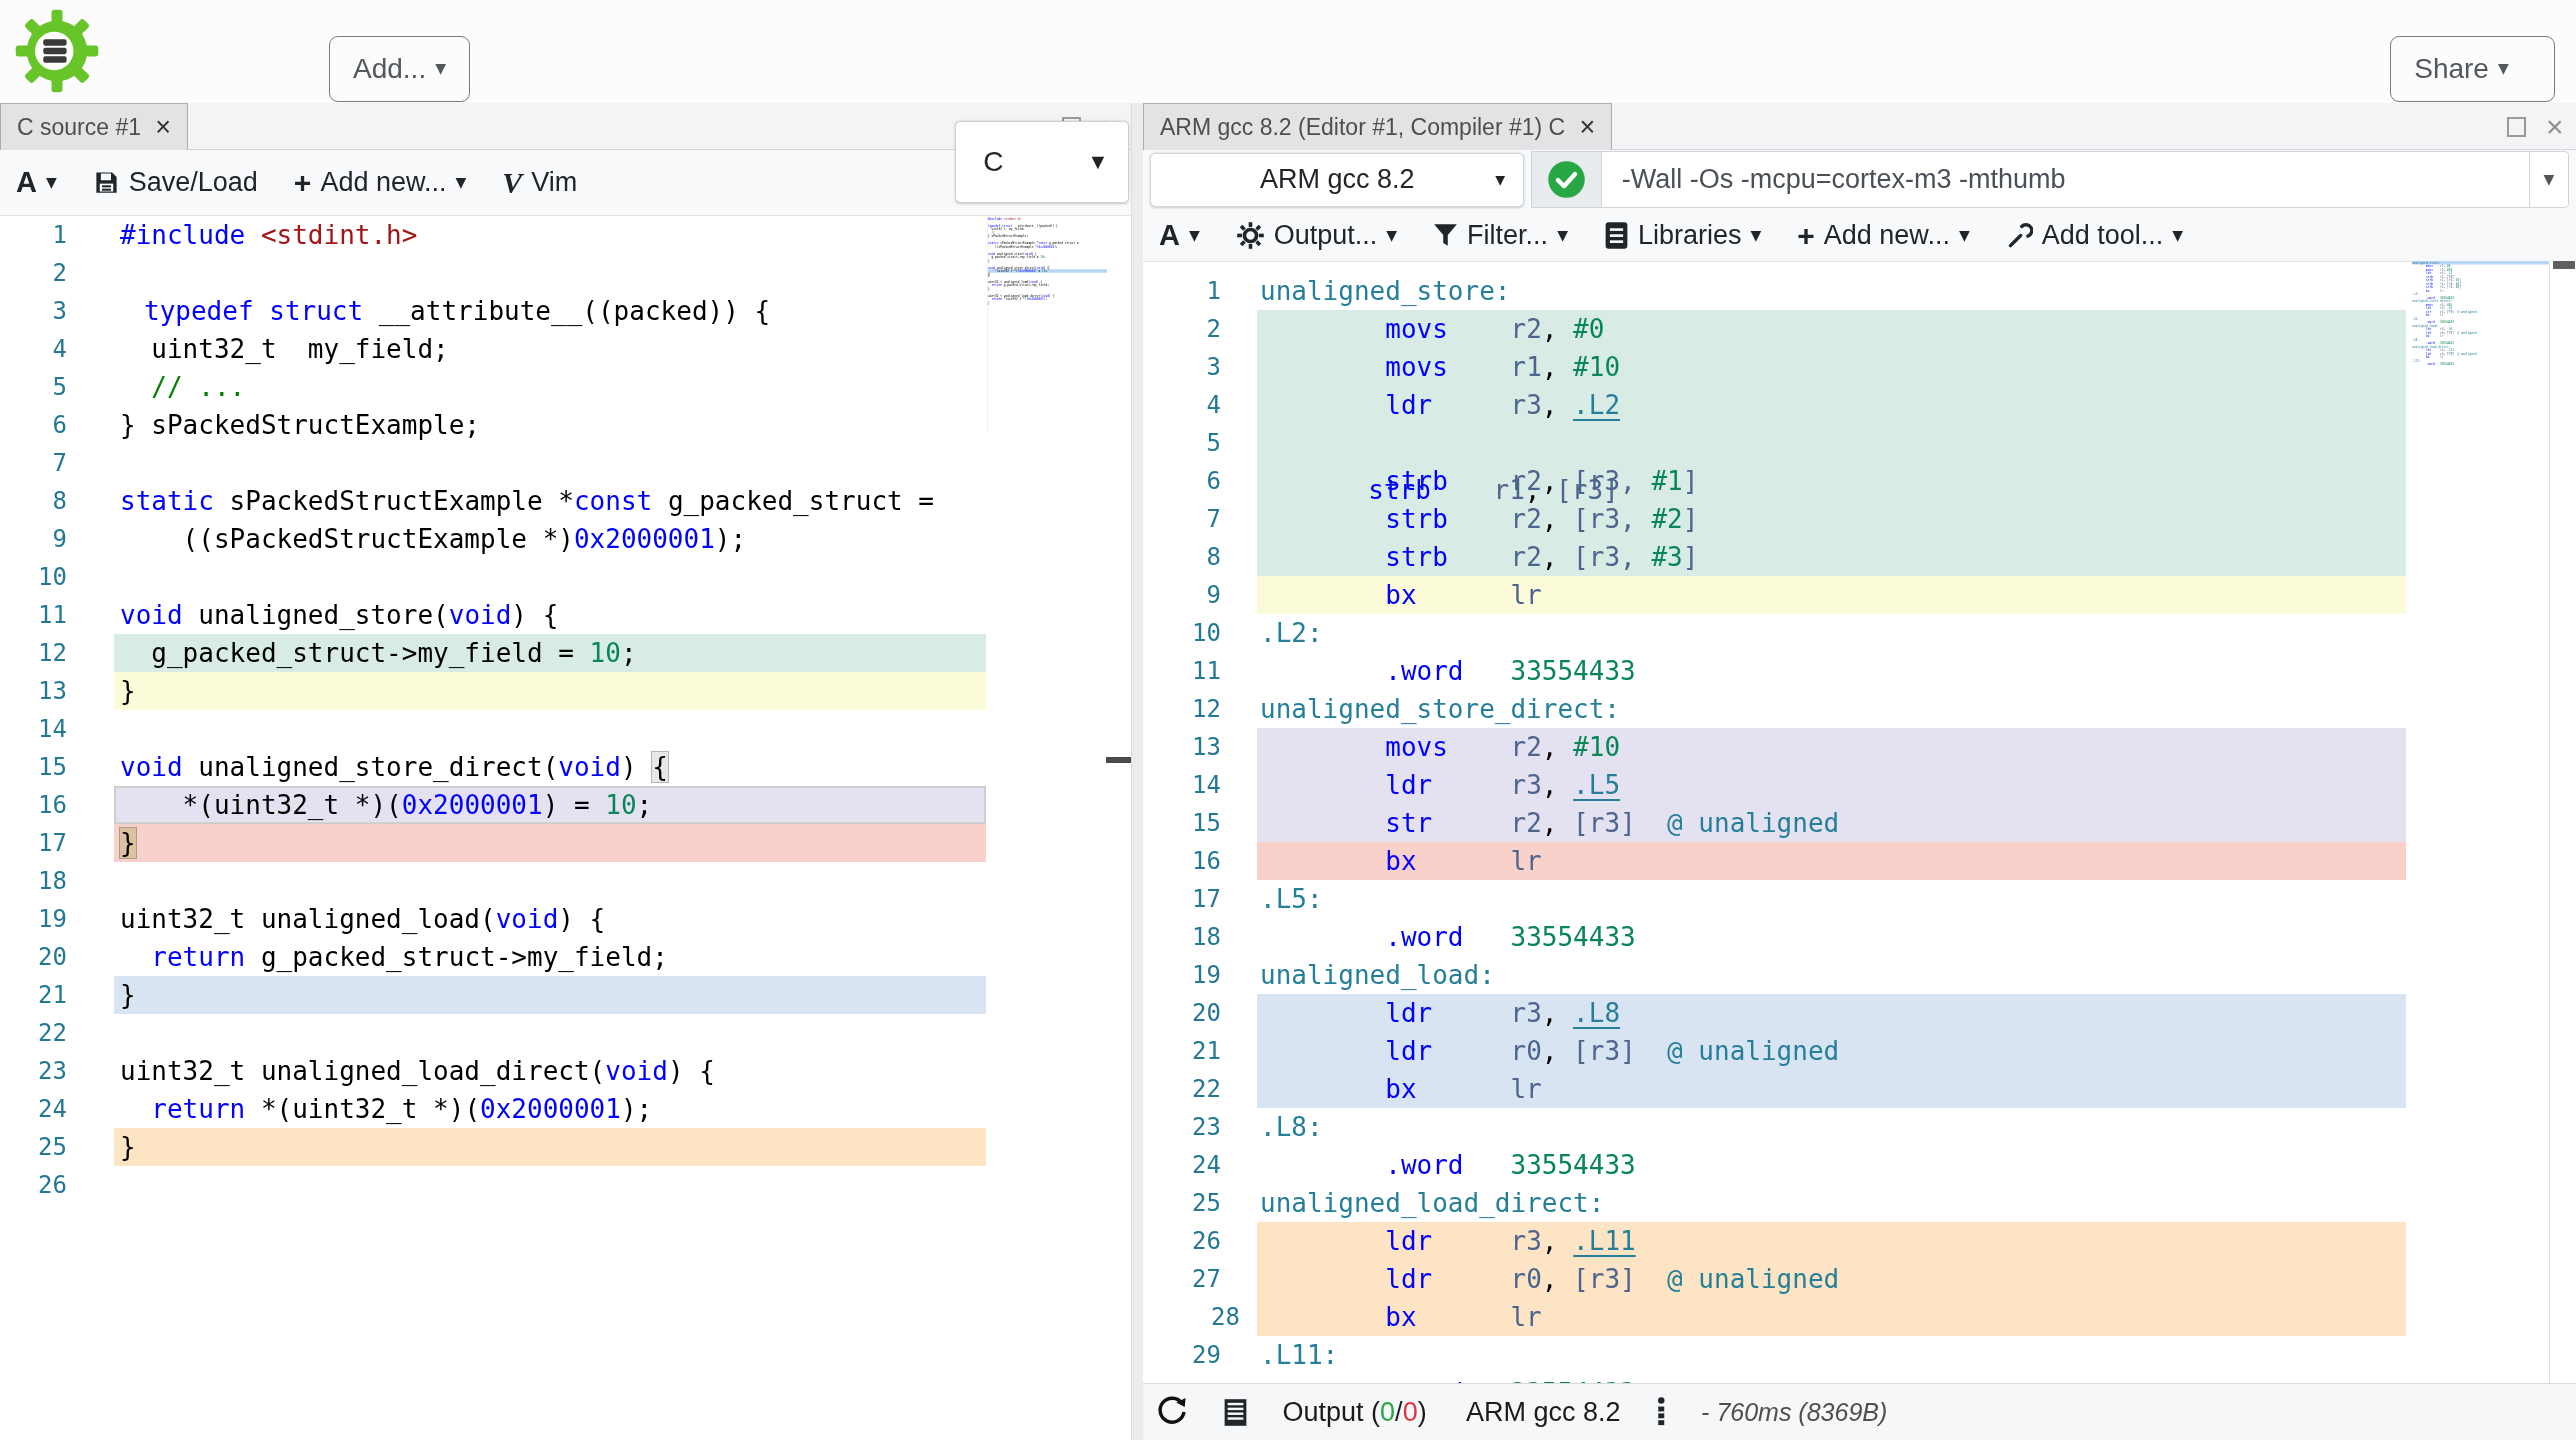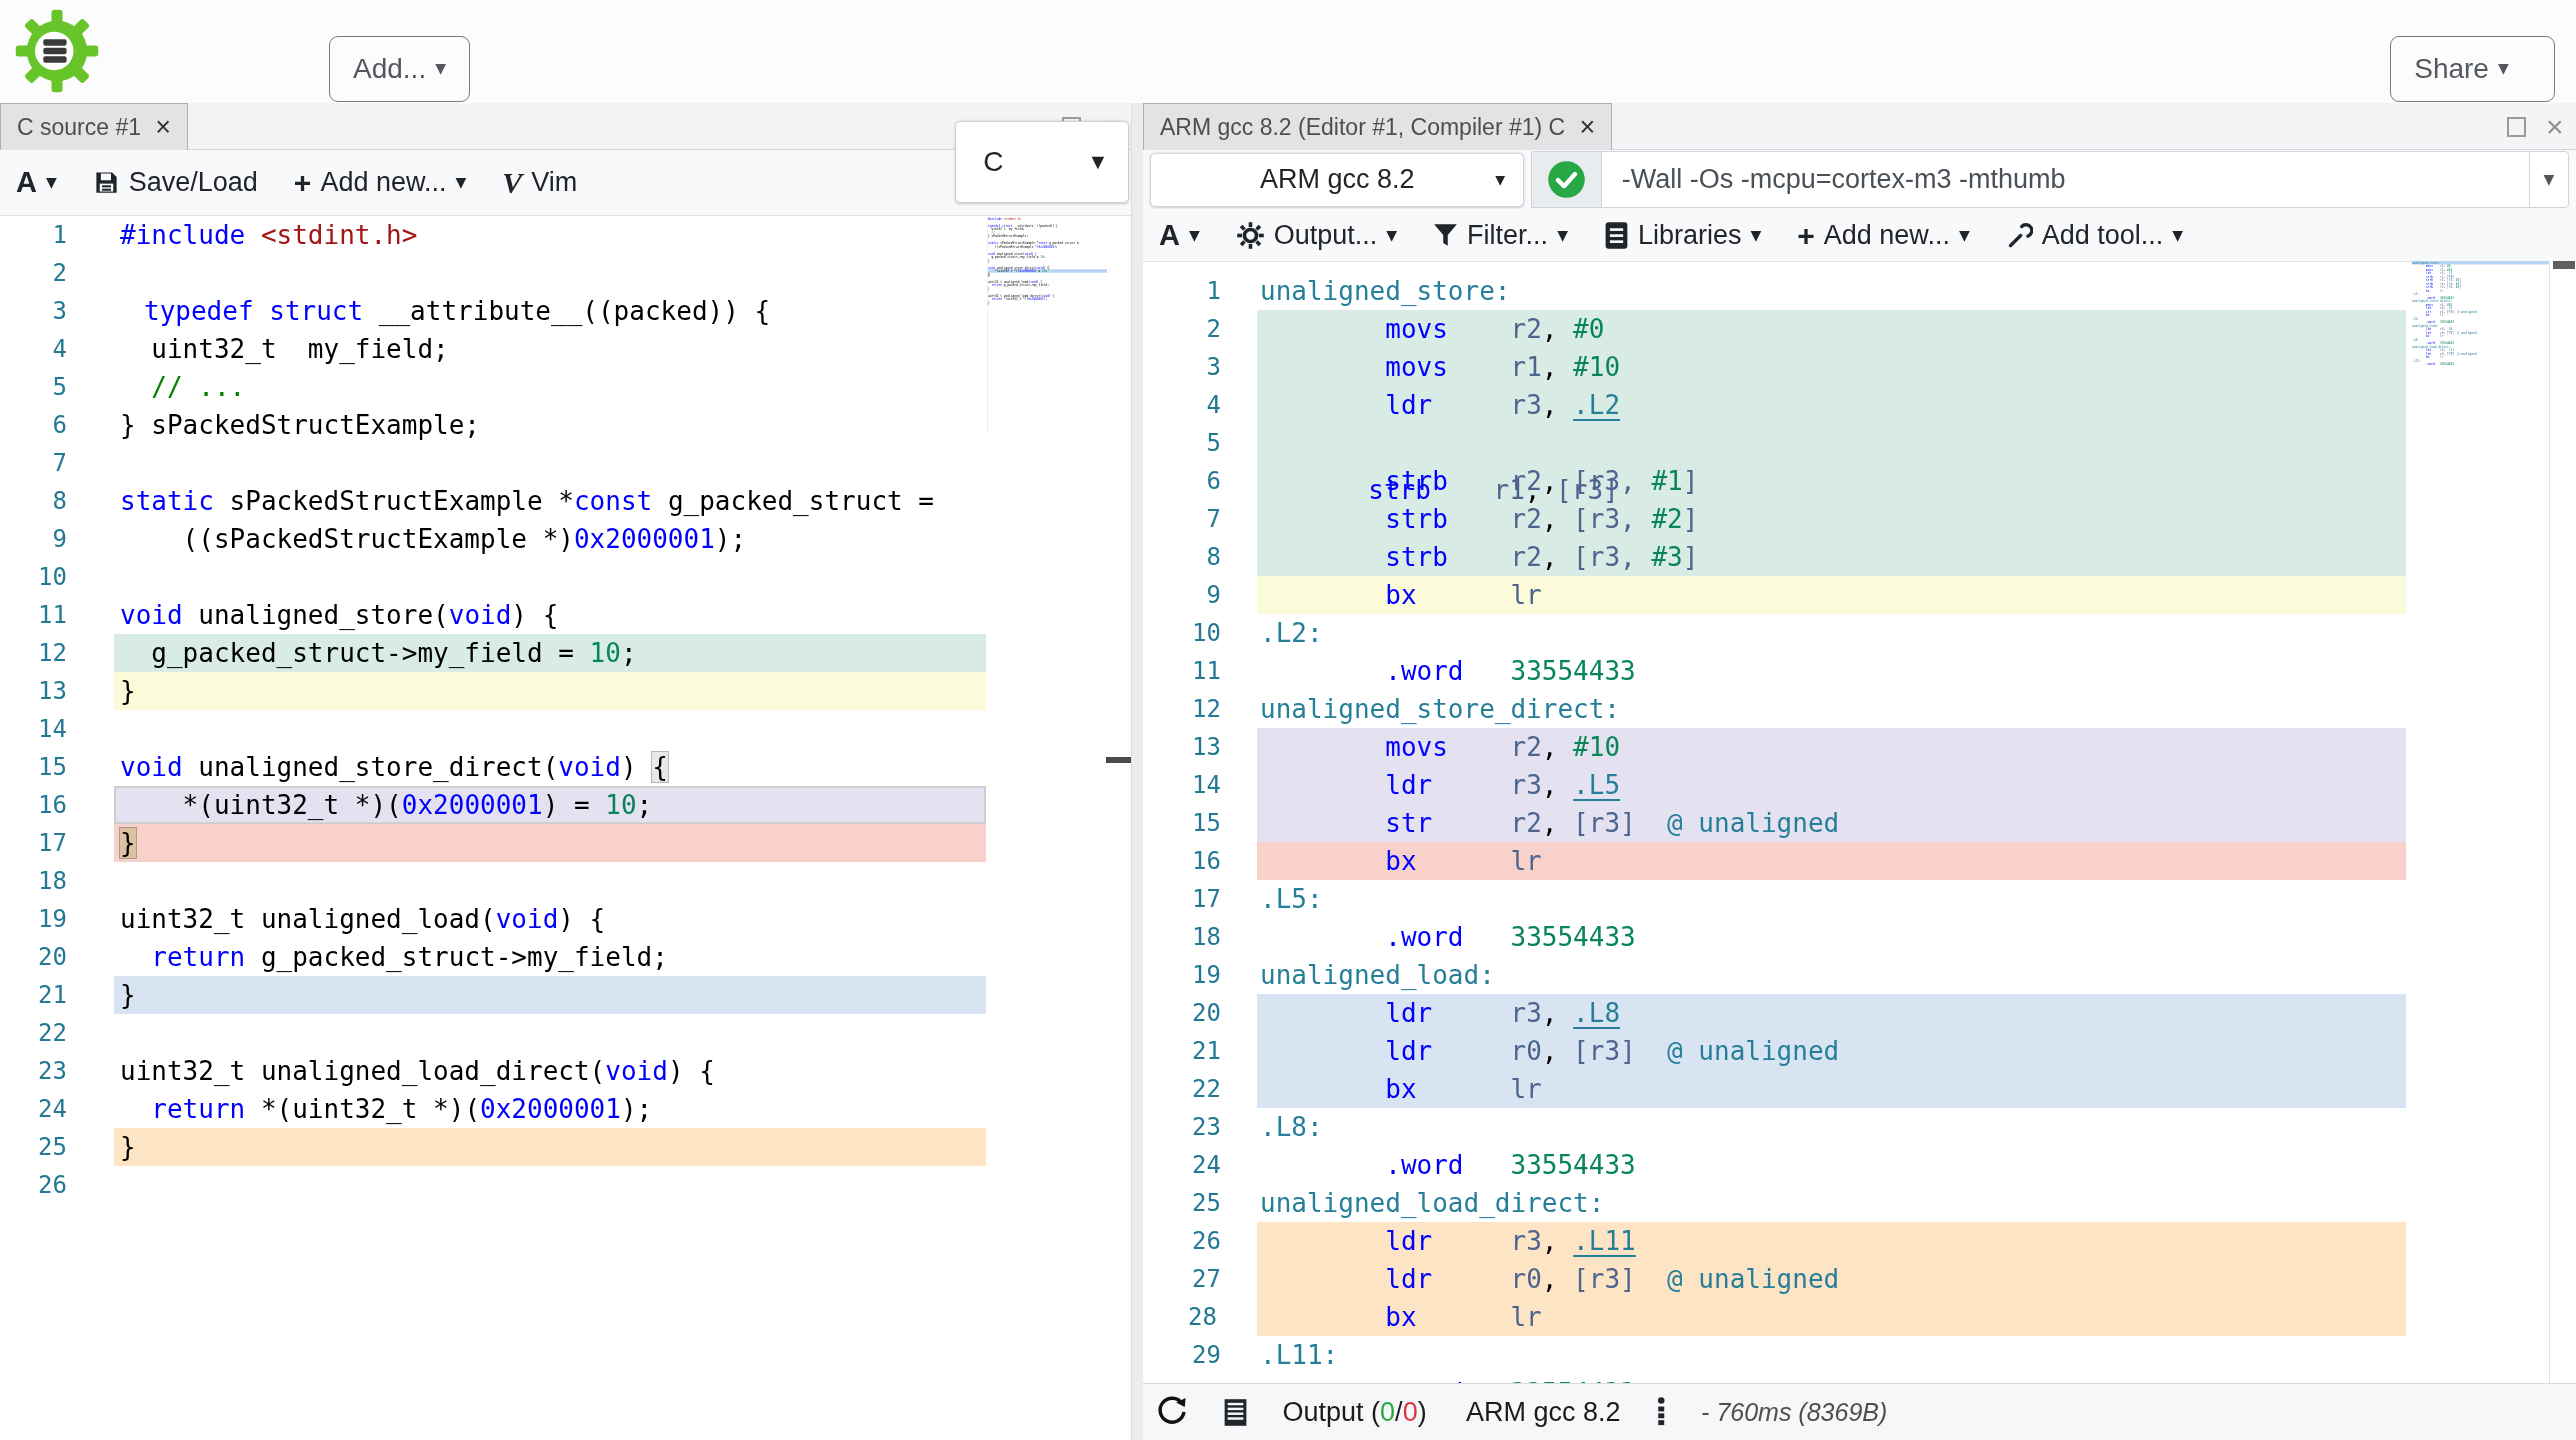--- a/index.html
+++ b/index.html
@@ -335,21 +335,21 @@
         <div class="line"><div class="num" style="width: 114px; padding-right: 36px;">18</div><div class="txt" style="left: 117px;"><span class="tk-d">        </span><span class="tk-k">.word</span><span class="tk-d">   </span><span class="tk-n">33554433</span></div></div>
         <div class="line"><div class="num" style="width: 114px; padding-right: 36px;">19</div><div class="txt" style="left: 117px;"><span class="tk-l">unaligned_load:</span></div></div>
         <div class="line"><div class="band hl-blue" style="left: 114px; width: 1149px;"></div><div class="num" style="width: 114px; padding-right: 36px;">20</div><div class="txt" style="left: 117px;"><span class="tk-d">        </span><span class="tk-k">ldr</span><span class="tk-d">     </span><span class="tk-r">r3</span><span class="tk-d">, </span><span class="tk-u">.L8</span></div></div>
         <div class="line"><div class="band hl-blue" style="left: 114px; width: 1149px;"></div><div class="num" style="width: 114px; padding-right: 36px;">21</div><div class="txt" style="left: 117px;"><span class="tk-d">        </span><span class="tk-k">ldr</span><span class="tk-d">     </span><span class="tk-r">r0</span><span class="tk-d">, </span><span class="tk-r">[r3]</span><span class="tk-d">  </span><span class="tk-cm">@ unaligned</span></div></div>
         <div class="line"><div class="band hl-blue" style="left: 114px; width: 1149px;"></div><div class="num" style="width: 114px; padding-right: 36px;">22</div><div class="txt" style="left: 117px;"><span class="tk-d">        </span><span class="tk-k">bx</span><span class="tk-d">      </span><span class="tk-r">lr</span></div></div>
         <div class="line"><div class="num" style="width: 114px; padding-right: 36px;">23</div><div class="txt" style="left: 117px;"><span class="tk-l">.L8:</span></div></div>
         <div class="line"><div class="num" style="width: 114px; padding-right: 36px;">24</div><div class="txt" style="left: 117px;"><span class="tk-d">        </span><span class="tk-k">.word</span><span class="tk-d">   </span><span class="tk-n">33554433</span></div></div>
         <div class="line"><div class="num" style="width: 114px; padding-right: 36px;">25</div><div class="txt" style="left: 117px;"><span class="tk-l">unaligned_load_direct:</span></div></div>
         <div class="line"><div class="band hl-orange" style="left: 114px; width: 1149px;"></div><div class="num" style="width: 114px; padding-right: 36px;">26</div><div class="txt" style="left: 117px;"><span class="tk-d">        </span><span class="tk-k">ldr</span><span class="tk-d">     </span><span class="tk-r">r3</span><span class="tk-d">, </span><span class="tk-u">.L11</span></div></div>
         <div class="line"><div class="band hl-orange" style="left: 114px; width: 1149px;"></div><div class="num" style="width: 114px; padding-right: 36px;">27</div><div class="txt" style="left: 117px;"><span class="tk-d">        </span><span class="tk-k">ldr</span><span class="tk-d">     </span><span class="tk-r">r0</span><span class="tk-d">, </span><span class="tk-r">[r3]</span><span class="tk-d">  </span><span class="tk-cm">@ unaligned</span></div></div>
-        <div class="line"><div class="band hl-orange" style="left: 114px; width: 1149px;"></div><div class="num" style="width: 114px; padding-right: 40px;">28</div><div class="txt" style="left: 117px;"><span class="tk-d">        </span><span class="tk-k">bx</span><span class="tk-d">      </span><span class="tk-r">lr</span></div></div>
+        <div class="line"><div class="band hl-orange" style="left: 114px; width: 1149px;"></div><div class="num" style="width: 114px; padding-right: 17px;">28</div><div class="txt" style="left: 117px;"><span class="tk-d">        </span><span class="tk-k">bx</span><span class="tk-d">      </span><span class="tk-r">lr</span></div></div>
         <div class="line"><div class="num" style="width: 114px; padding-right: 36px;">29</div><div class="txt" style="left: 117px;"><span class="tk-l">.L11:</span></div></div>
         <div class="line"><div class="num" style="width: 114px; padding-right: 36px;">30</div><div class="txt" style="left: 117px;"><span class="tk-d">        </span><span class="tk-k">.word</span><span class="tk-d">   </span><span class="tk-n">33554433</span></div></div>
       </div>
     <div class="minimap" id="asm-minimap">
         <div class="mini-scale" style="width: 547px;"><div class="mini-hl" style="top: 0px; width: 547px;"></div><div class="mini-line"><span class="tk-l">unaligned_store:</span></div><div class="mini-line"><span class="tk-d">        </span><span class="tk-k">movs</span><span class="tk-d">    </span><span class="tk-r">r2</span><span class="tk-d">, </span><span class="tk-n">#0</span></div><div class="mini-line"><span class="tk-d">        </span><span class="tk-k">movs</span><span class="tk-d">    </span><span class="tk-r">r1</span><span class="tk-d">, </span><span class="tk-n">#10</span></div><div class="mini-line"><span class="tk-d">        </span><span class="tk-k">ldr</span><span class="tk-d">     </span><span class="tk-r">r3</span><span class="tk-d">, </span><span class="tk-u">.L2</span></div><div class="mini-line"><span class="tk-d">        </span><span class="tk-k">strb</span><span class="tk-d">    </span><span class="tk-r">r1</span><span class="tk-d">, </span><span class="tk-r">[r3]</span></div><div class="mini-line"><span class="tk-d">        </span><span class="tk-k">strb</span><span class="tk-d">    </span><span class="tk-r">r2</span><span class="tk-d">, </span><span class="tk-r">[r3, </span><span class="tk-n">#1</span><span class="tk-r">]</span></div><div class="mini-line"><span class="tk-d">        </span><span class="tk-k">strb</span><span class="tk-d">    </span><span class="tk-r">r2</span><span class="tk-d">, </span><span class="tk-r">[r3, </span><span class="tk-n">#2</span><span class="tk-r">]</span></div><div class="mini-line"><span class="tk-d">        </span><span class="tk-k">strb</span><span class="tk-d">    </span><span class="tk-r">r2</span><span class="tk-d">, </span><span class="tk-r">[r3, </span><span class="tk-n">#3</span><span class="tk-r">]</span></div><div class="mini-line"><span class="tk-d">        </span><span class="tk-k">bx</span><span class="tk-d">      </span><span class="tk-r">lr</span></div><div class="mini-line"><span class="tk-l">.L2:</span></div><div class="mini-line"><span class="tk-d">        </span><span class="tk-k">.word</span><span class="tk-d">   </span><span class="tk-n">33554433</span></div><div class="mini-line"><span class="tk-l">unaligned_store_direct:</span></div><div class="mini-line"><span class="tk-d">        </span><span class="tk-k">movs</span><span class="tk-d">    </span><span class="tk-r">r2</span><span class="tk-d">, </span><span class="tk-n">#10</span></div><div class="mini-line"><span class="tk-d">        </span><span class="tk-k">ldr</span><span class="tk-d">     </span><span class="tk-r">r3</span><span class="tk-d">, </span><span class="tk-u">.L5</span></div><div class="mini-line"><span class="tk-d">        </span><span class="tk-k">str</span><span class="tk-d">     </span><span class="tk-r">r2</span><span class="tk-d">, </span><span class="tk-r">[r3]</span><span class="tk-d">  </span><span class="tk-cm">@ unaligned</span></div><div class="mini-line"><span class="tk-d">        </span><span class="tk-k">bx</span><span class="tk-d">      </span><span class="tk-r">lr</span></div><div class="mini-line"><span class="tk-l">.L5:</span></div><div class="mini-line"><span class="tk-d">        </span><span class="tk-k">.word</span><span class="tk-d">   </span><span class="tk-n">33554433</span></div><div class="mini-line"><span class="tk-l">unaligned_load:</span></div><div class="mini-line"><span class="tk-d">        </span><span class="tk-k">ldr</span><span class="tk-d">     </span><span class="tk-r">r3</span><span class="tk-d">, </span><span class="tk-u">.L8</span></div><div class="mini-line"><span class="tk-d">        </span><span class="tk-k">ldr</span><span class="tk-d">     </span><span class="tk-r">r0</span><span class="tk-d">, </span><span class="tk-r">[r3]</span><span class="tk-d">  </span><span class="tk-cm">@ unaligned</span></div><div class="mini-line"><span class="tk-d">        </span><span class="tk-k">bx</span><span class="tk-d">      </span><span class="tk-r">lr</span></div><div class="mini-line"><span class="tk-l">.L8:</span></div><div class="mini-line"><span class="tk-d">        </span><span class="tk-k">.word</span><span class="tk-d">   </span><span class="tk-n">33554433</span></div><div class="mini-line"><span class="tk-l">unaligned_load_direct:</span></div><div class="mini-line"><span class="tk-d">        </span><span class="tk-k">ldr</span><span class="tk-d">     </span><span class="tk-r">r3</span><span class="tk-d">, </span><span class="tk-u">.L11</span></div><div class="mini-line"><span class="tk-d">        </span><span class="tk-k">ldr</span><span class="tk-d">     </span><span class="tk-r">r0</span><span class="tk-d">, </span><span class="tk-r">[r3]</span><span class="tk-d">  </span><span class="tk-cm">@ unaligned</span></div><div class="mini-line"><span class="tk-d">        </span><span class="tk-k">bx</span><span class="tk-d">      </span><span class="tk-r">lr</span></div><div class="mini-line"><span class="tk-l">.L11:</span></div><div class="mini-line"><span class="tk-d">        </span><span class="tk-k">.word</span><span class="tk-d">   </span><span class="tk-n">33554433</span></div></div>
       </div>
     <div class="scroll-strip">
       <div class="scroll-thumb"></div>
     </div>
     <div class="statusbar">

